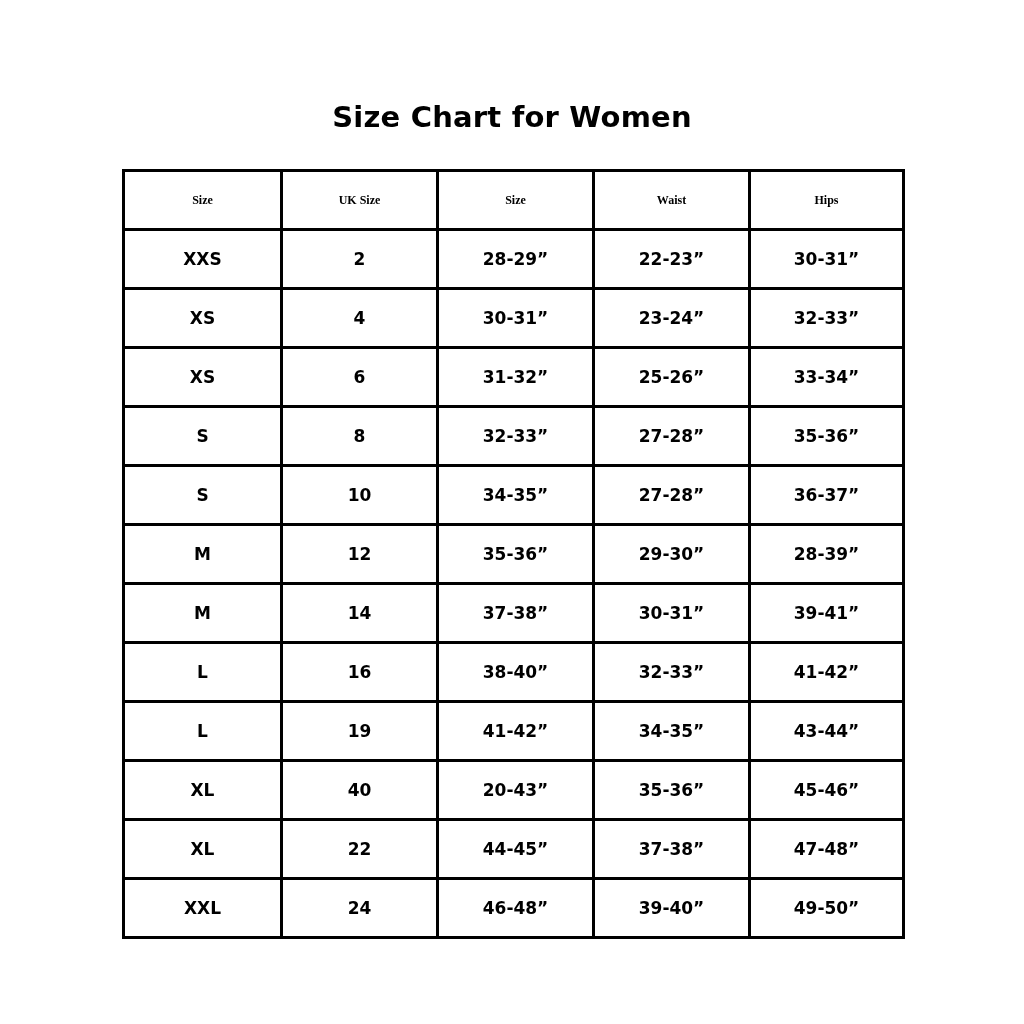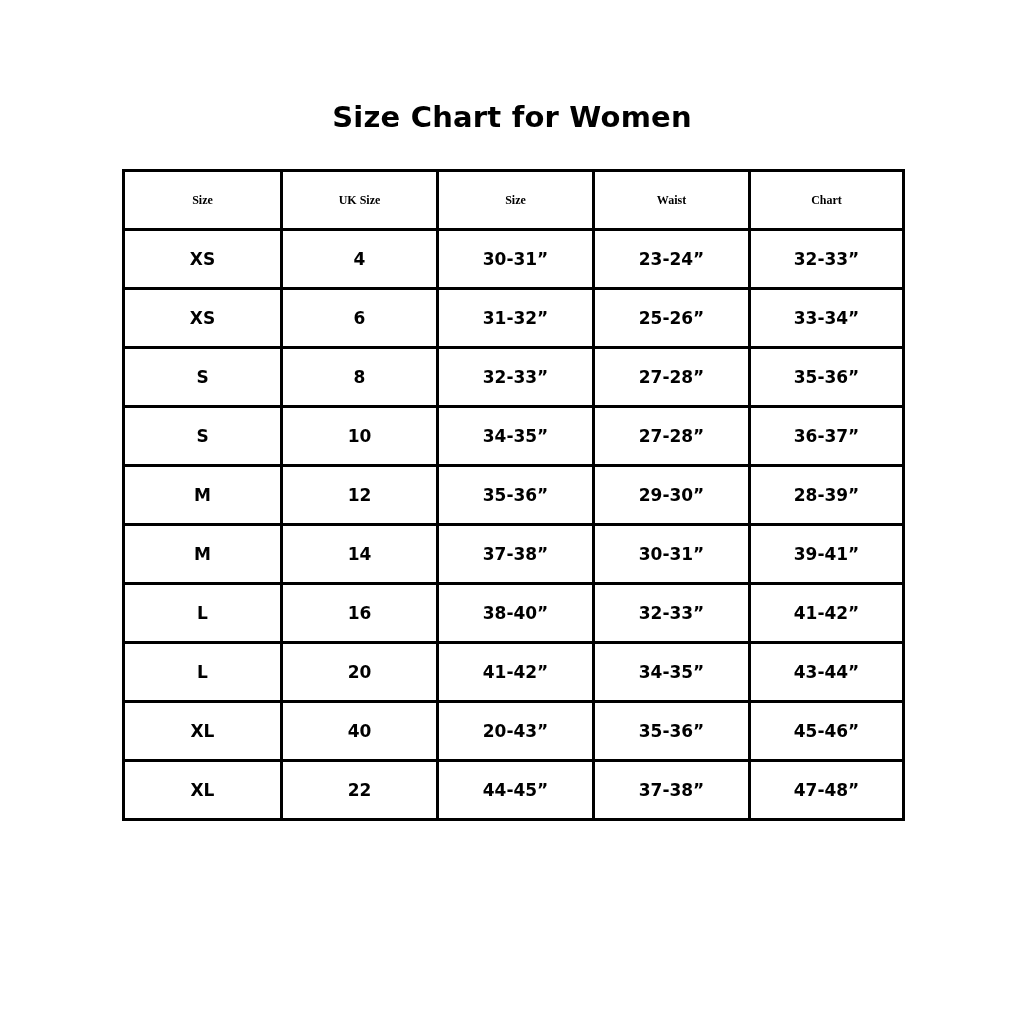--- a/index.html
+++ b/index.html
@@ -73,24 +73,31 @@
           <col class="c2">
           <col class="c3">
           <col class="c4">
       </colgroup>
       <thead>
         <tr>
           <th>Size</th>
           <th>UK Size</th>
           <th>Size</th>
           <th>Waist</th>
-          <th>Chart</th>
+          <th>Hips</th>
         </tr>
       </thead>
       <tbody>
+        <tr>
+          <td>XXS</td>
+          <td>2</td>
+          <td>28-29”</td>
+          <td>22-23”</td>
+          <td>30-31”</td>
+        </tr>
         <tr>
           <td>XS</td>
           <td>4</td>
           <td>30-31”</td>
           <td>23-24”</td>
           <td>32-33”</td>
         </tr>
         <tr>
           <td>XS</td>
           <td>6</td>
@@ -128,36 +135,43 @@
         </tr>
         <tr>
           <td>L</td>
           <td>16</td>
           <td>38-40”</td>
           <td>32-33”</td>
           <td>41-42”</td>
         </tr>
         <tr>
           <td>L</td>
-          <td>20</td>
+          <td>19</td>
           <td>41-42”</td>
           <td>34-35”</td>
           <td>43-44”</td>
         </tr>
         <tr>
           <td>XL</td>
           <td>40</td>
           <td>20-43”</td>
           <td>35-36”</td>
           <td>45-46”</td>
         </tr>
         <tr>
           <td>XL</td>
           <td>22</td>
           <td>44-45”</td>
           <td>37-38”</td>
           <td>47-48”</td>
         </tr>
+        <tr>
+          <td>XXL</td>
+          <td>24</td>
+          <td>46-48”</td>
+          <td>39-40”</td>
+          <td>49-50”</td>
+        </tr>
       </tbody>
     </table>
   </div>
 
 </div>
 
 </body></html>

